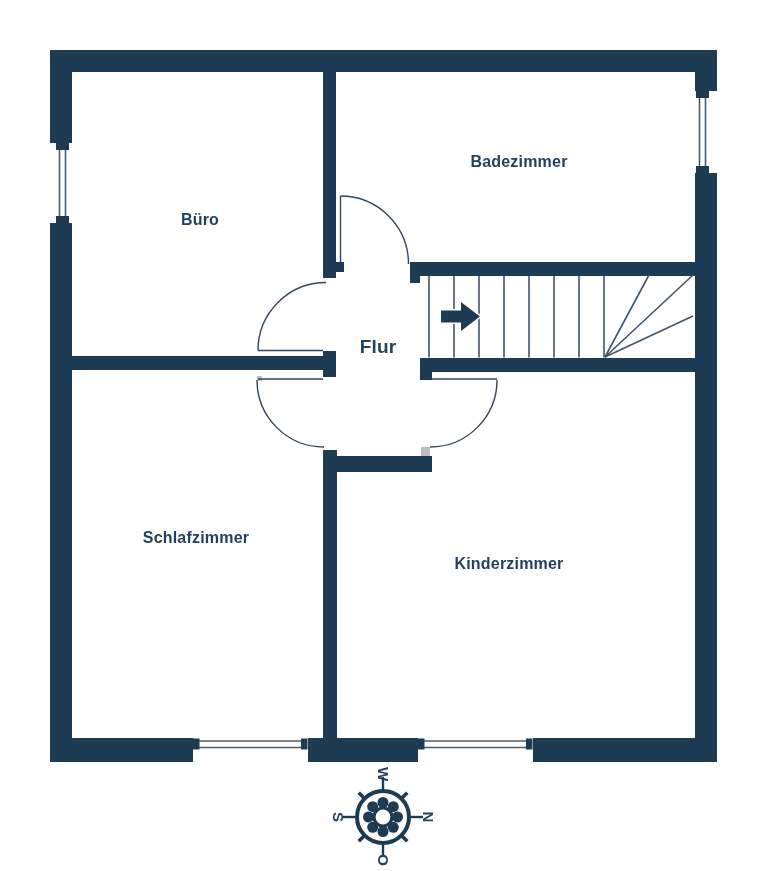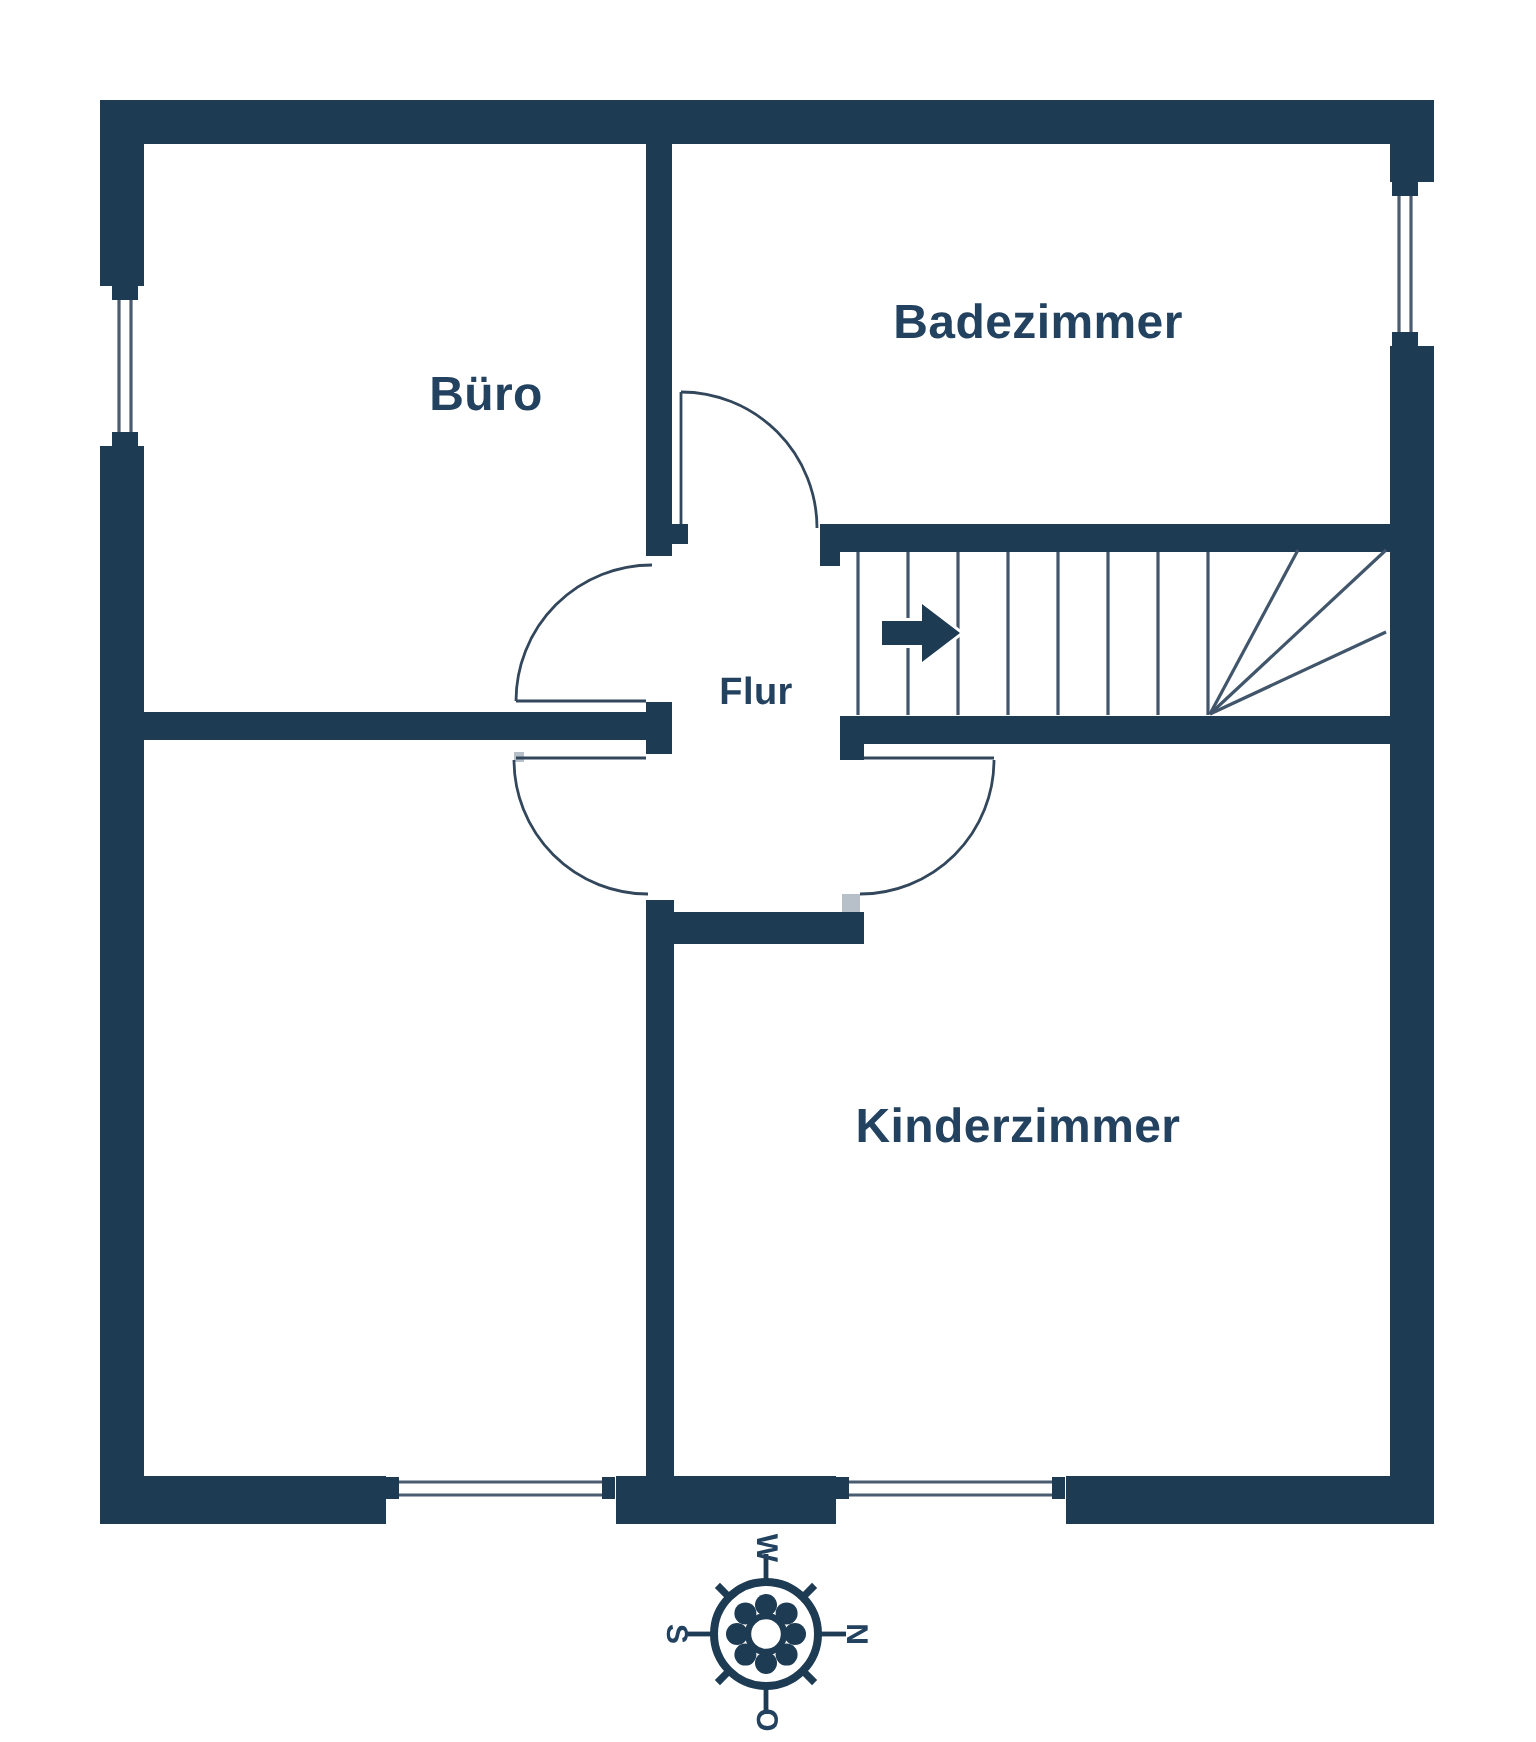--- a/index.html
+++ b/index.html
@@ -17,21 +17,21 @@
   .cap{fill:var(--wall,#1e3b54);}
   .door{stroke:var(--line,#33475c);stroke-width:1.4;fill:none;}
   .tread{stroke:var(--tread,#41556b);stroke-width:1.6;fill:none;}
   .jamb{fill:var(--jamb,#b7bfc8);}
   .arrow{fill:var(--wall,#1e3b54);stroke:#ffffff;stroke-width:3;paint-order:stroke;}
   .cmp-ring{fill:none;stroke:var(--wall,#1e3b54);}
   .cmp-fill{fill:var(--wall,#1e3b54);}
   .cmp-line{stroke:var(--wall,#1e3b54);fill:none;}
   .room-label{
     position:absolute;transform:translate(-50%,-50%);
-    font-weight:700;font-size:24px;letter-spacing:.2px;
+    font-weight:700;font-size:16px;letter-spacing:.2px;
     color:var(--label,#234260);white-space:nowrap;
   }
   .flur-label{font-size:19px;}
   .cmp-letter{
     position:absolute;transform:translate(-50%,-50%) rotate(90deg);
     font-weight:700;font-size:15px;color:var(--label,#234260);
   }
 </style>
 </head>
 <body>
@@ -142,23 +142,24 @@
         <line class="cmp-line" stroke-width="2.4" x1="383" y1="777" x2="383" y2="790"></line>
         <line class="cmp-line" stroke-width="2.4" x1="383" y1="844" x2="383" y2="857"></line>
         <line class="cmp-line" stroke-width="3.6" x1="401.4" y1="798.6" x2="407.3" y2="792.7"></line>
         <line class="cmp-line" stroke-width="3.6" x1="364.6" y1="798.6" x2="358.7" y2="792.7"></line>
         <line class="cmp-line" stroke-width="3.6" x1="401.4" y1="835.4" x2="407.3" y2="841.3"></line>
         <line class="cmp-line" stroke-width="3.6" x1="364.6" y1="835.4" x2="358.7" y2="841.3"></line>
       </g>
     </g>
   </svg>
 
-  <div class="room-label" style="left:200px;top:198px;margin-left:43px;">Büro</div>
+  <div class="room-label" style="left:200px;top:220px;">Büro</div>
   <div class="room-label" style="left:519px;top:162px;">Badezimmer</div>
   <div class="room-label flur-label" style="left:378px;top:347px;">Flur</div>
+  <div class="room-label" style="left:196px;top:538px;">Schlafzimmer</div>
   <div class="room-label" style="left:509px;top:564px;text-align:center;">Kinderzimmer</div>
 
   <div class="cmp-letter" style="left:383px;top:774px;">W</div>
   <div class="cmp-letter" style="left:428px;top:817px;">N</div>
   <div class="cmp-letter" style="left:338px;top:817px;">S</div>
   <div class="cmp-letter" style="left:383px;top:860px;">O</div>
 
 </div>
 
 </body></html>

